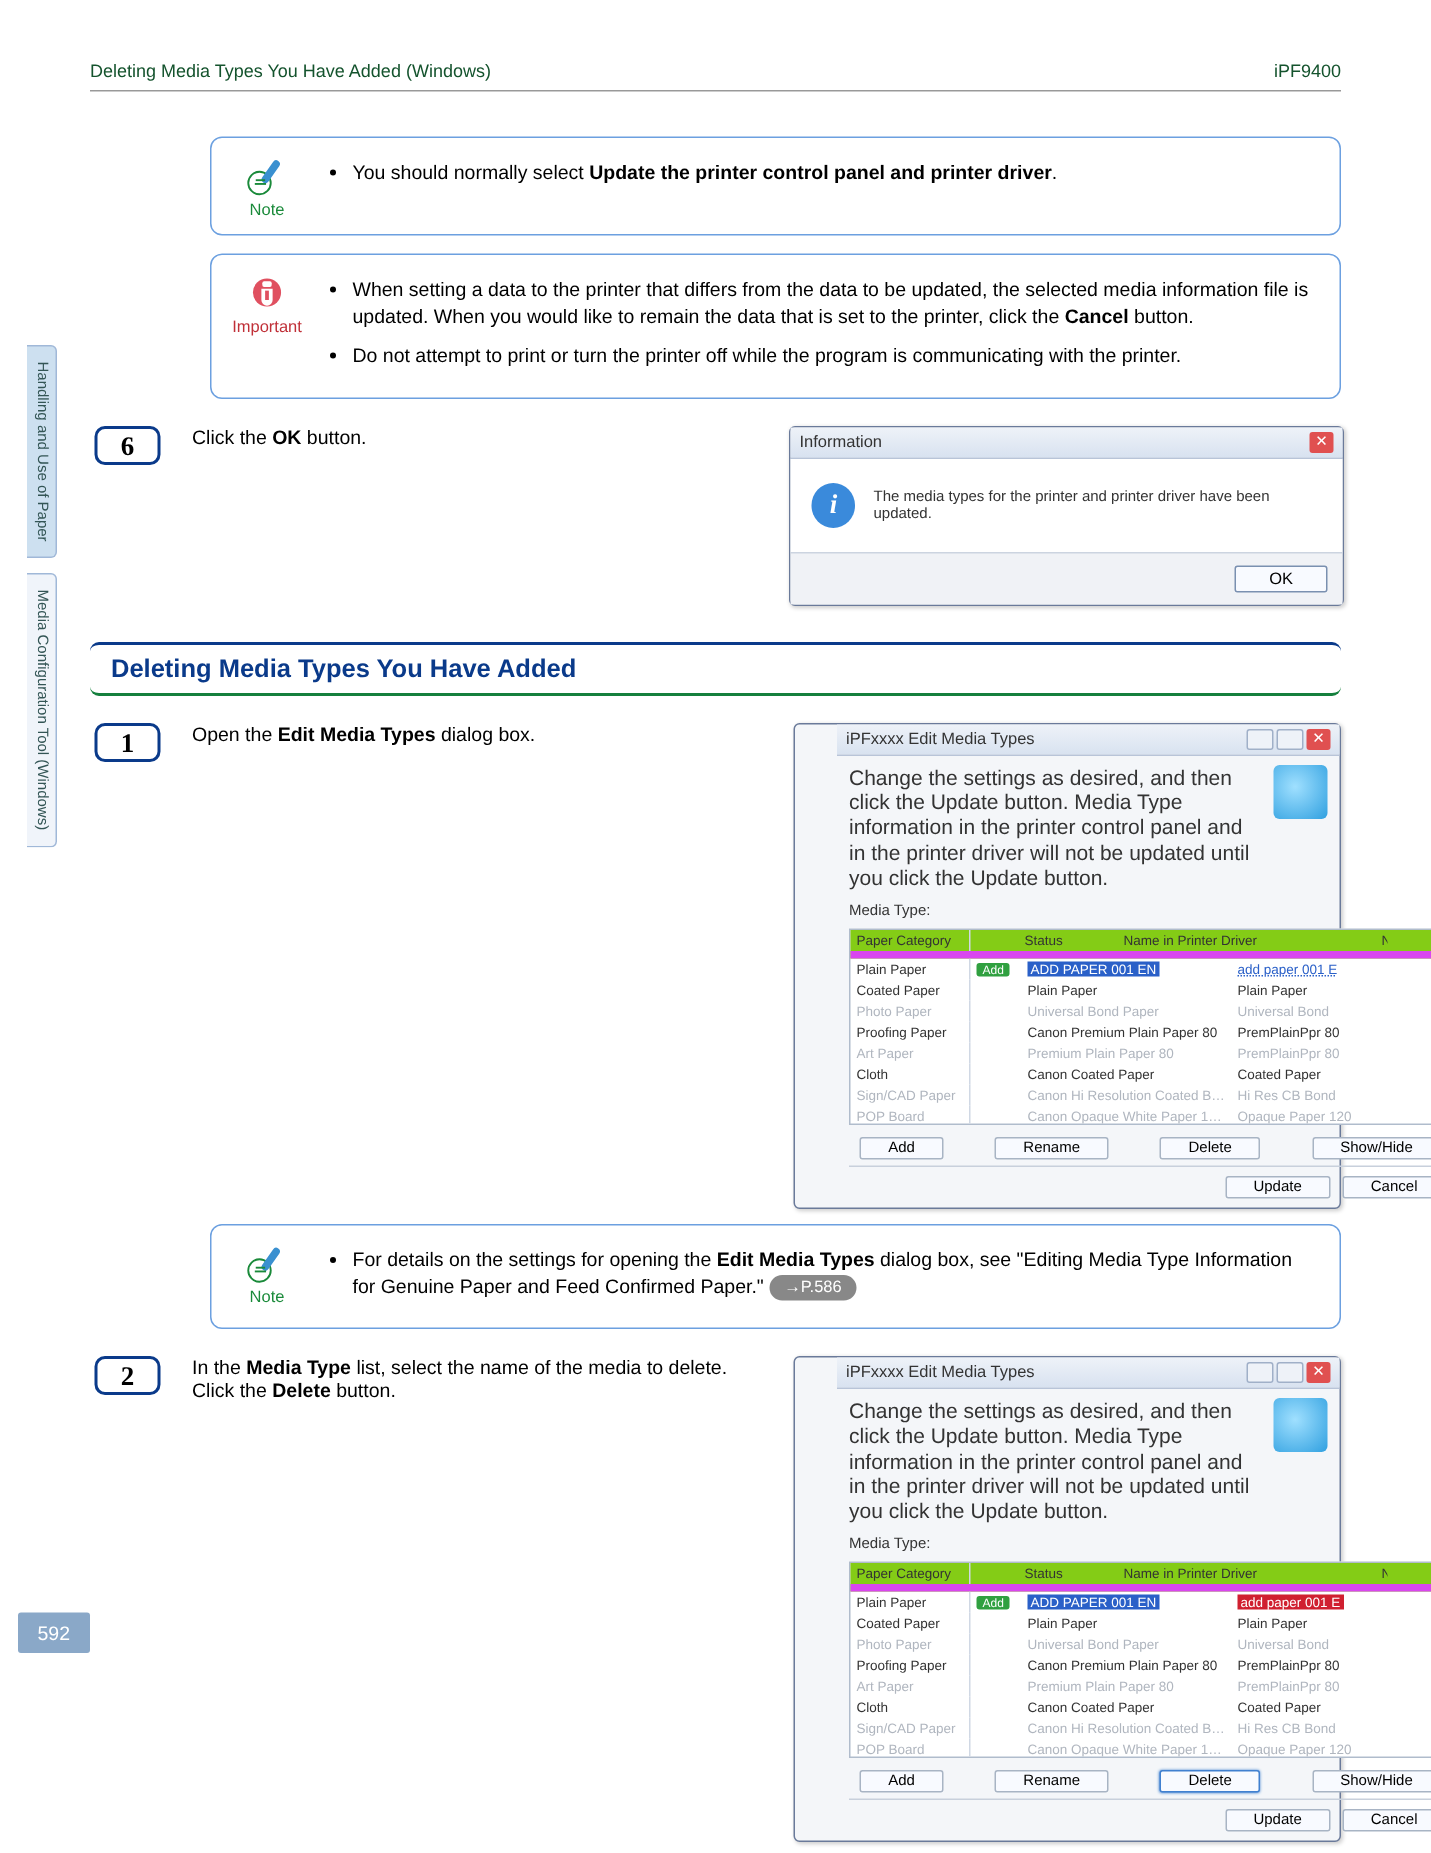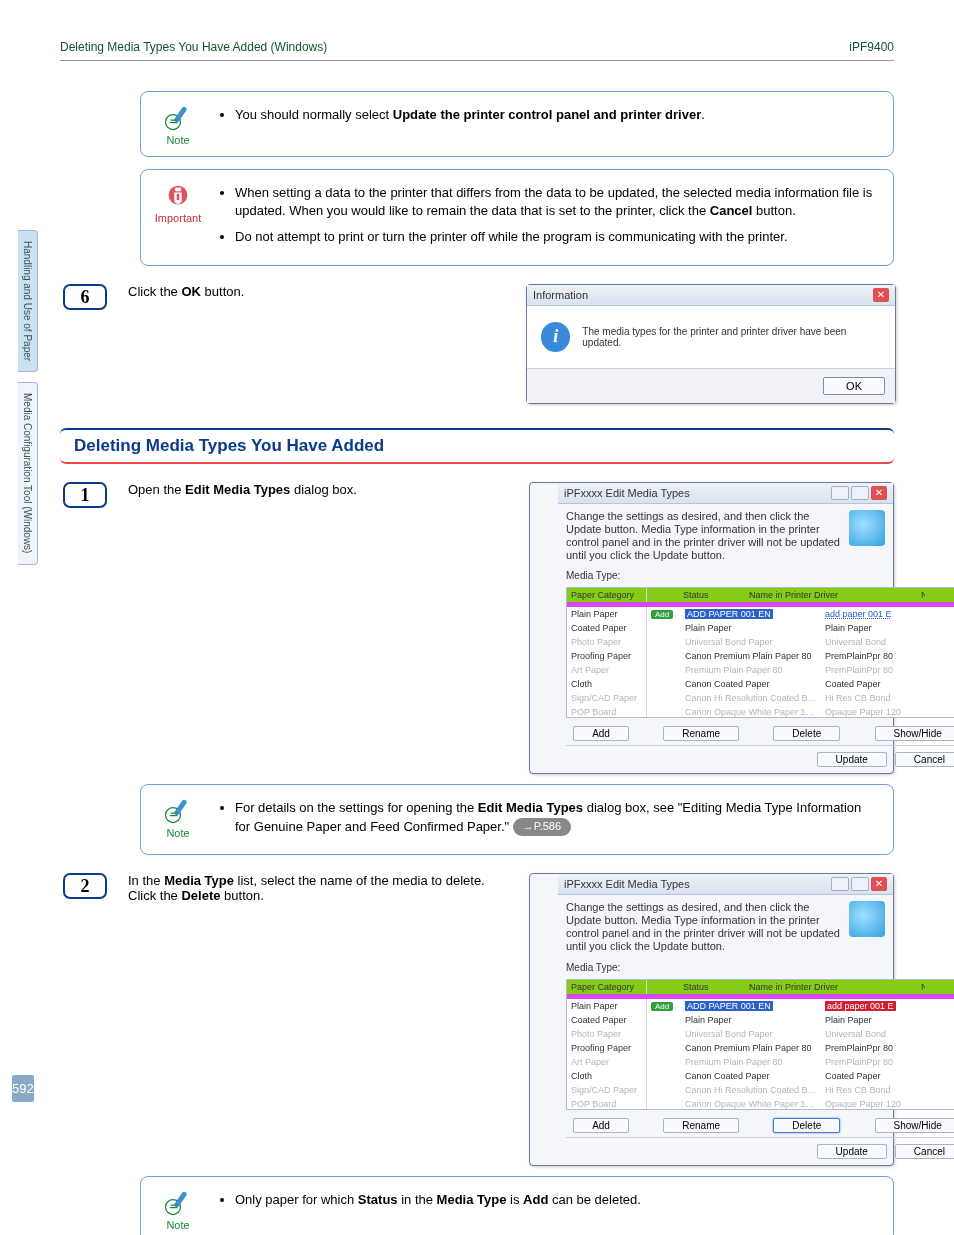--- a/index.html
+++ b/index.html
@@ -49,21 +49,21 @@
   }
   .side-tab.inactive {
     background: #f0f4fa;
   }
   .page-number {
     position: absolute;
     left: 12px;
     top: 1075px;
     background: #8aa8c8;
     color: #fff;
-    padding: 6px 0;
+    padding: 6px 13px;
     font-size: 13px;
     border-radius: 2px;
   }
 
   
   .callout {
     border: 1px solid #6ca0e0;
     border-radius: 8px;
     padding: 10px 14px;
     margin: 0 0 12px 80px;
@@ -103,21 +103,21 @@
     border: 2px solid #0a3a8a;
     border-radius: 7px;
     font: bold 18px/22px Georgia, serif;
     text-align: center;
     color: #000;
     background: #fff;
   }
 
   .section-heading-wrap {
     border-top: 2px solid #0a3a8a;
-    border-bottom: 2px solid #ef4444;
+    border-bottom: 2px solid #15803d;
     border-radius: 6px;
     padding: 6px 14px;
     margin: 24px 0 14px 0;
   }
   .section-heading {
     color: #0a3a8a;
     font-size: 17px;
     font-weight: bold;
   }
 
@@ -153,21 +153,21 @@
   .win-mm { width:18px; height:14px; border:1px solid #a0b0c8; background:#eef2f8; border-radius:2px; }
 
   .info-dialog { width: 370px; }
   .info-body { display:flex; align-items:center; gap:12px; padding: 16px 14px; background:#fff; }
   .info-icon { width:30px; height:30px; border-radius:50%; background:#3a8adb; color:#fff; display:flex; align-items:center; justify-content:center; font: italic bold 18px Georgia; }
   .info-footer { display:flex; justify-content:flex-end; padding:8px 10px; border-top:1px solid #ccd4e0; background:#f0f2f6;}
   .win-btn { border:1px solid #7a90b0; background:#f8faff; padding:2px 22px; font-size:11px; border-radius:2px; }
 
   .emt-dialog { width: 365px; padding-left: 28px; }
   .emt-body { padding: 6px 8px; }
-  .emt-note { font-size:11px; line-height:1.2; display:flex; gap:6px; align-items:flex-start; }
+  .emt-note { font-size:14px; line-height:1.2; display:flex; gap:6px; align-items:flex-start; }
   .emt-logo { width:36px; height:36px; background: radial-gradient(circle at 40% 40%, #a0e0ff, #30a0e0); border-radius:4px; margin-left:auto; }
   .emt-table {
     border: 1px solid #b0bccc;
     background: #fff;
     margin-top: 6px;
     font-size: 9px;
   }
   .emt-thead, .emt-row {
     display:grid;
     grid-template-columns: 80px 34px 140px 1fr 10px;

